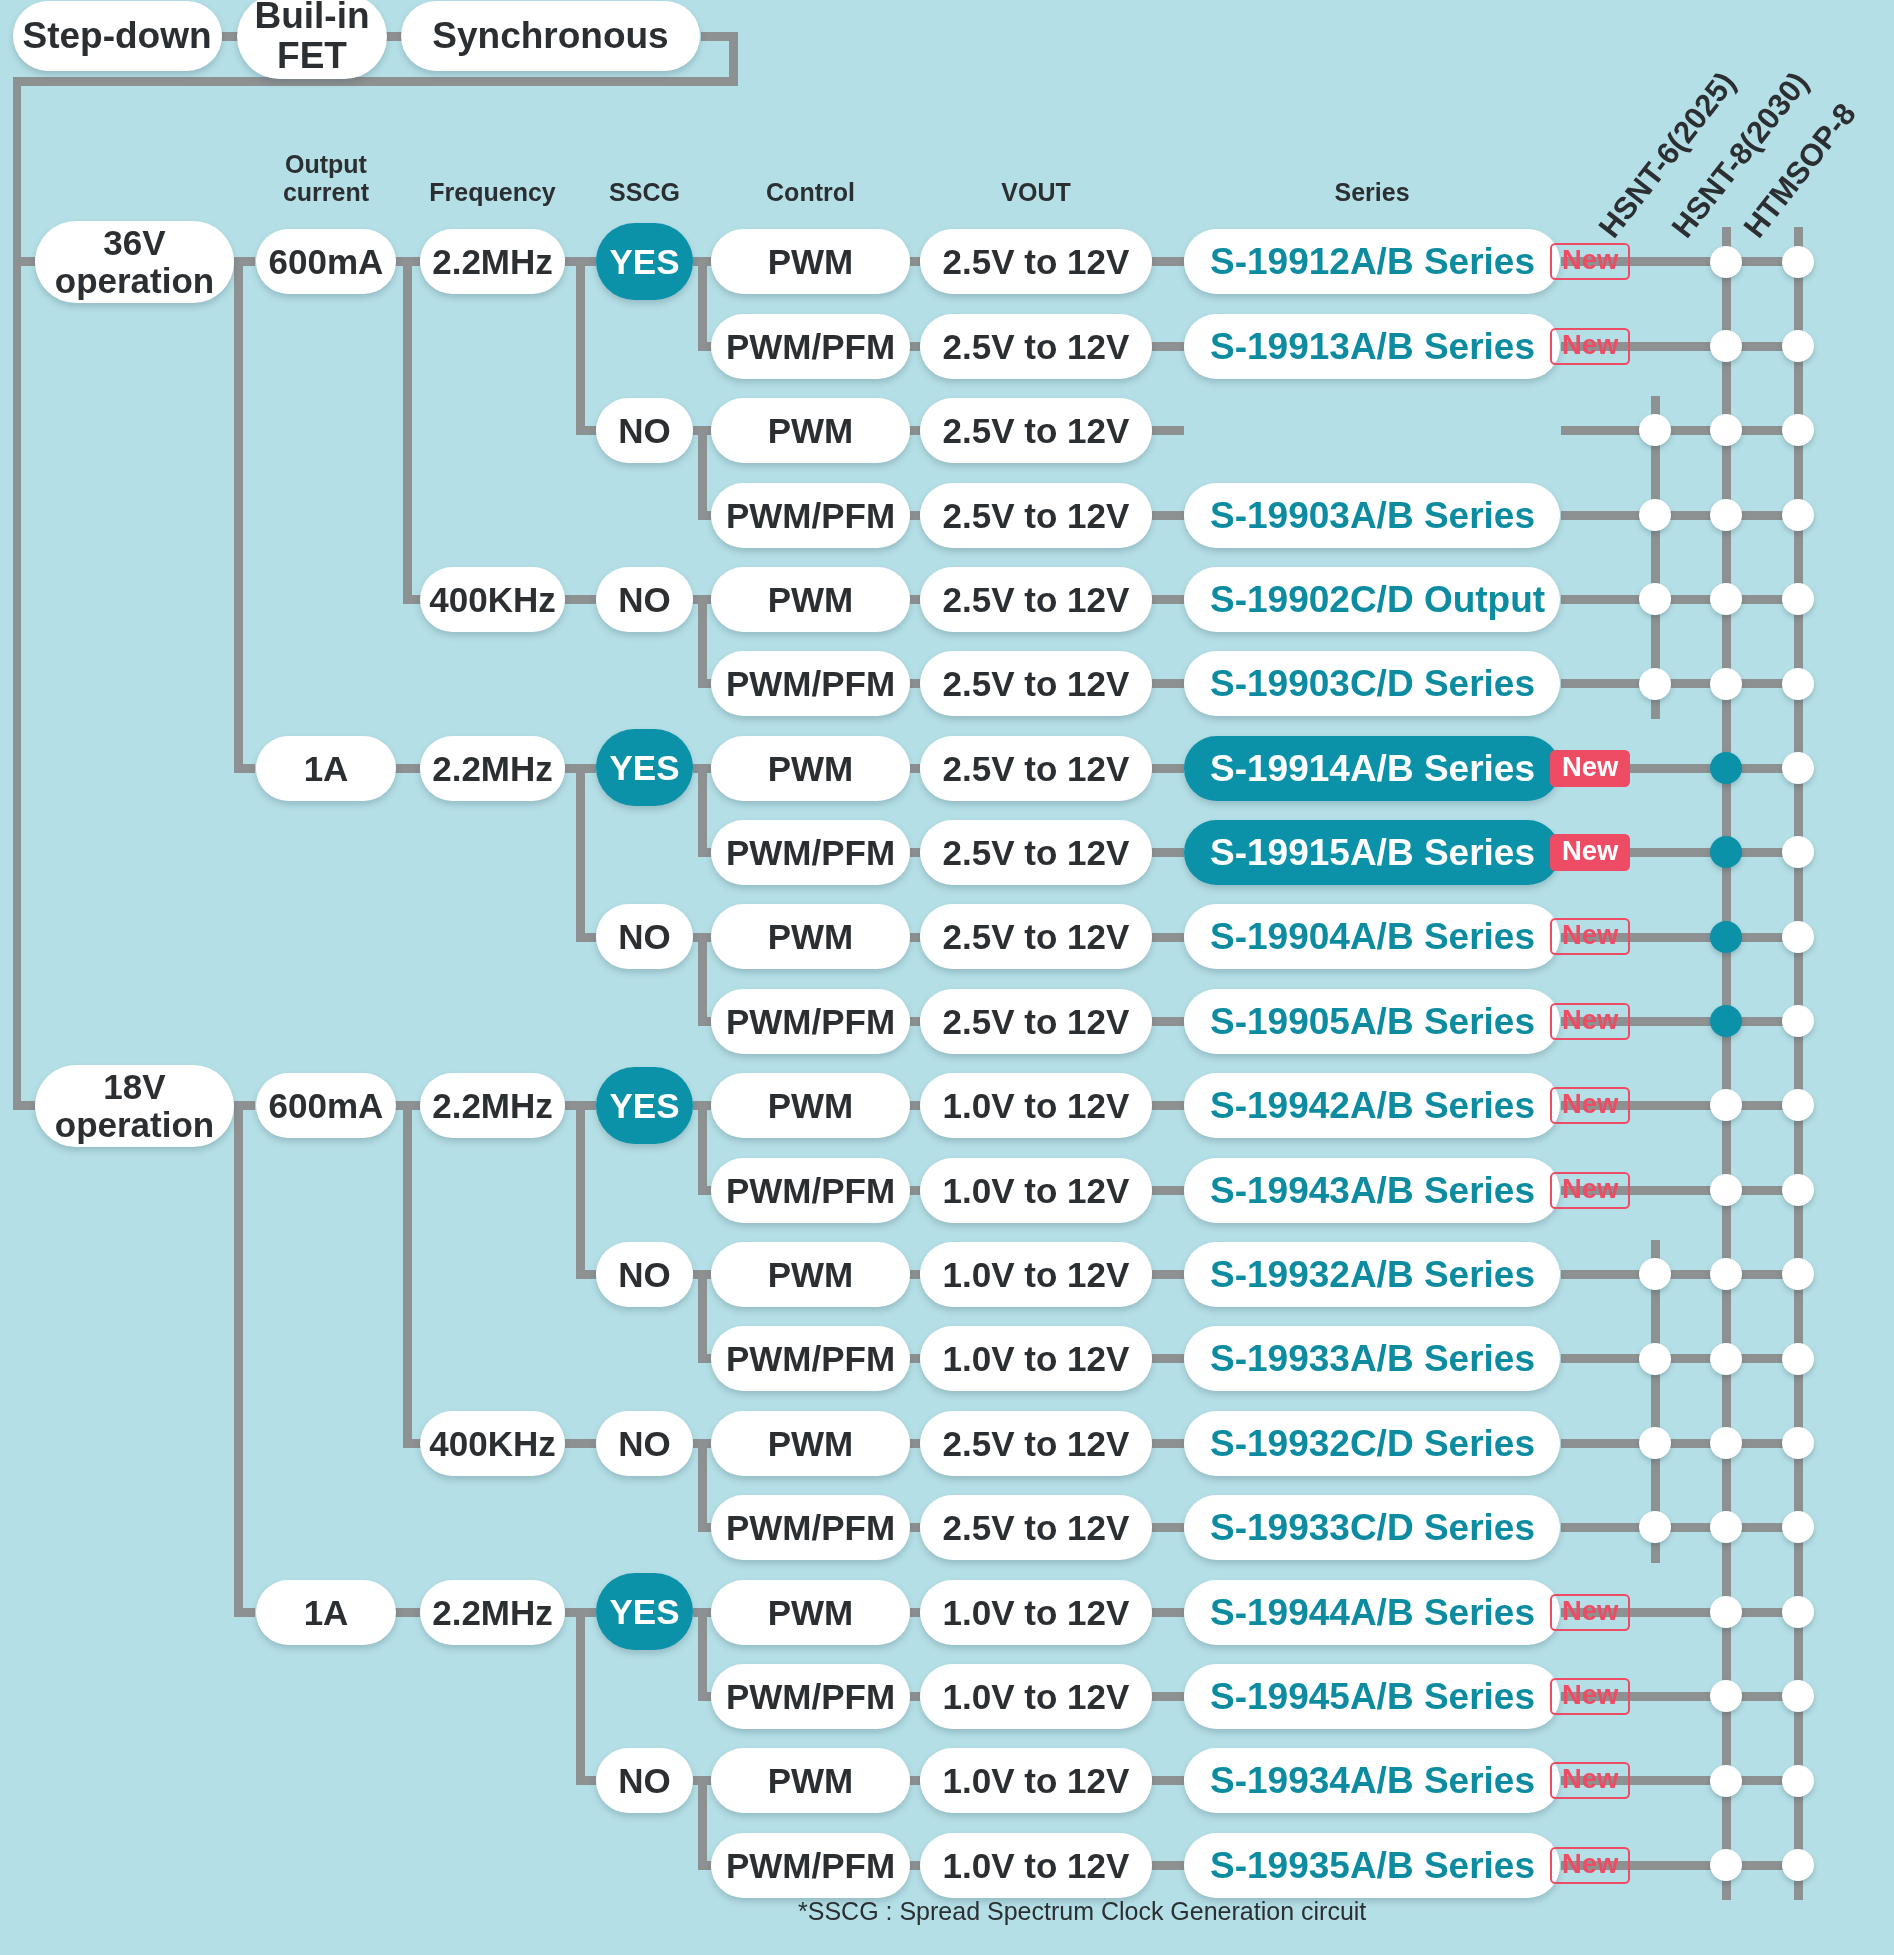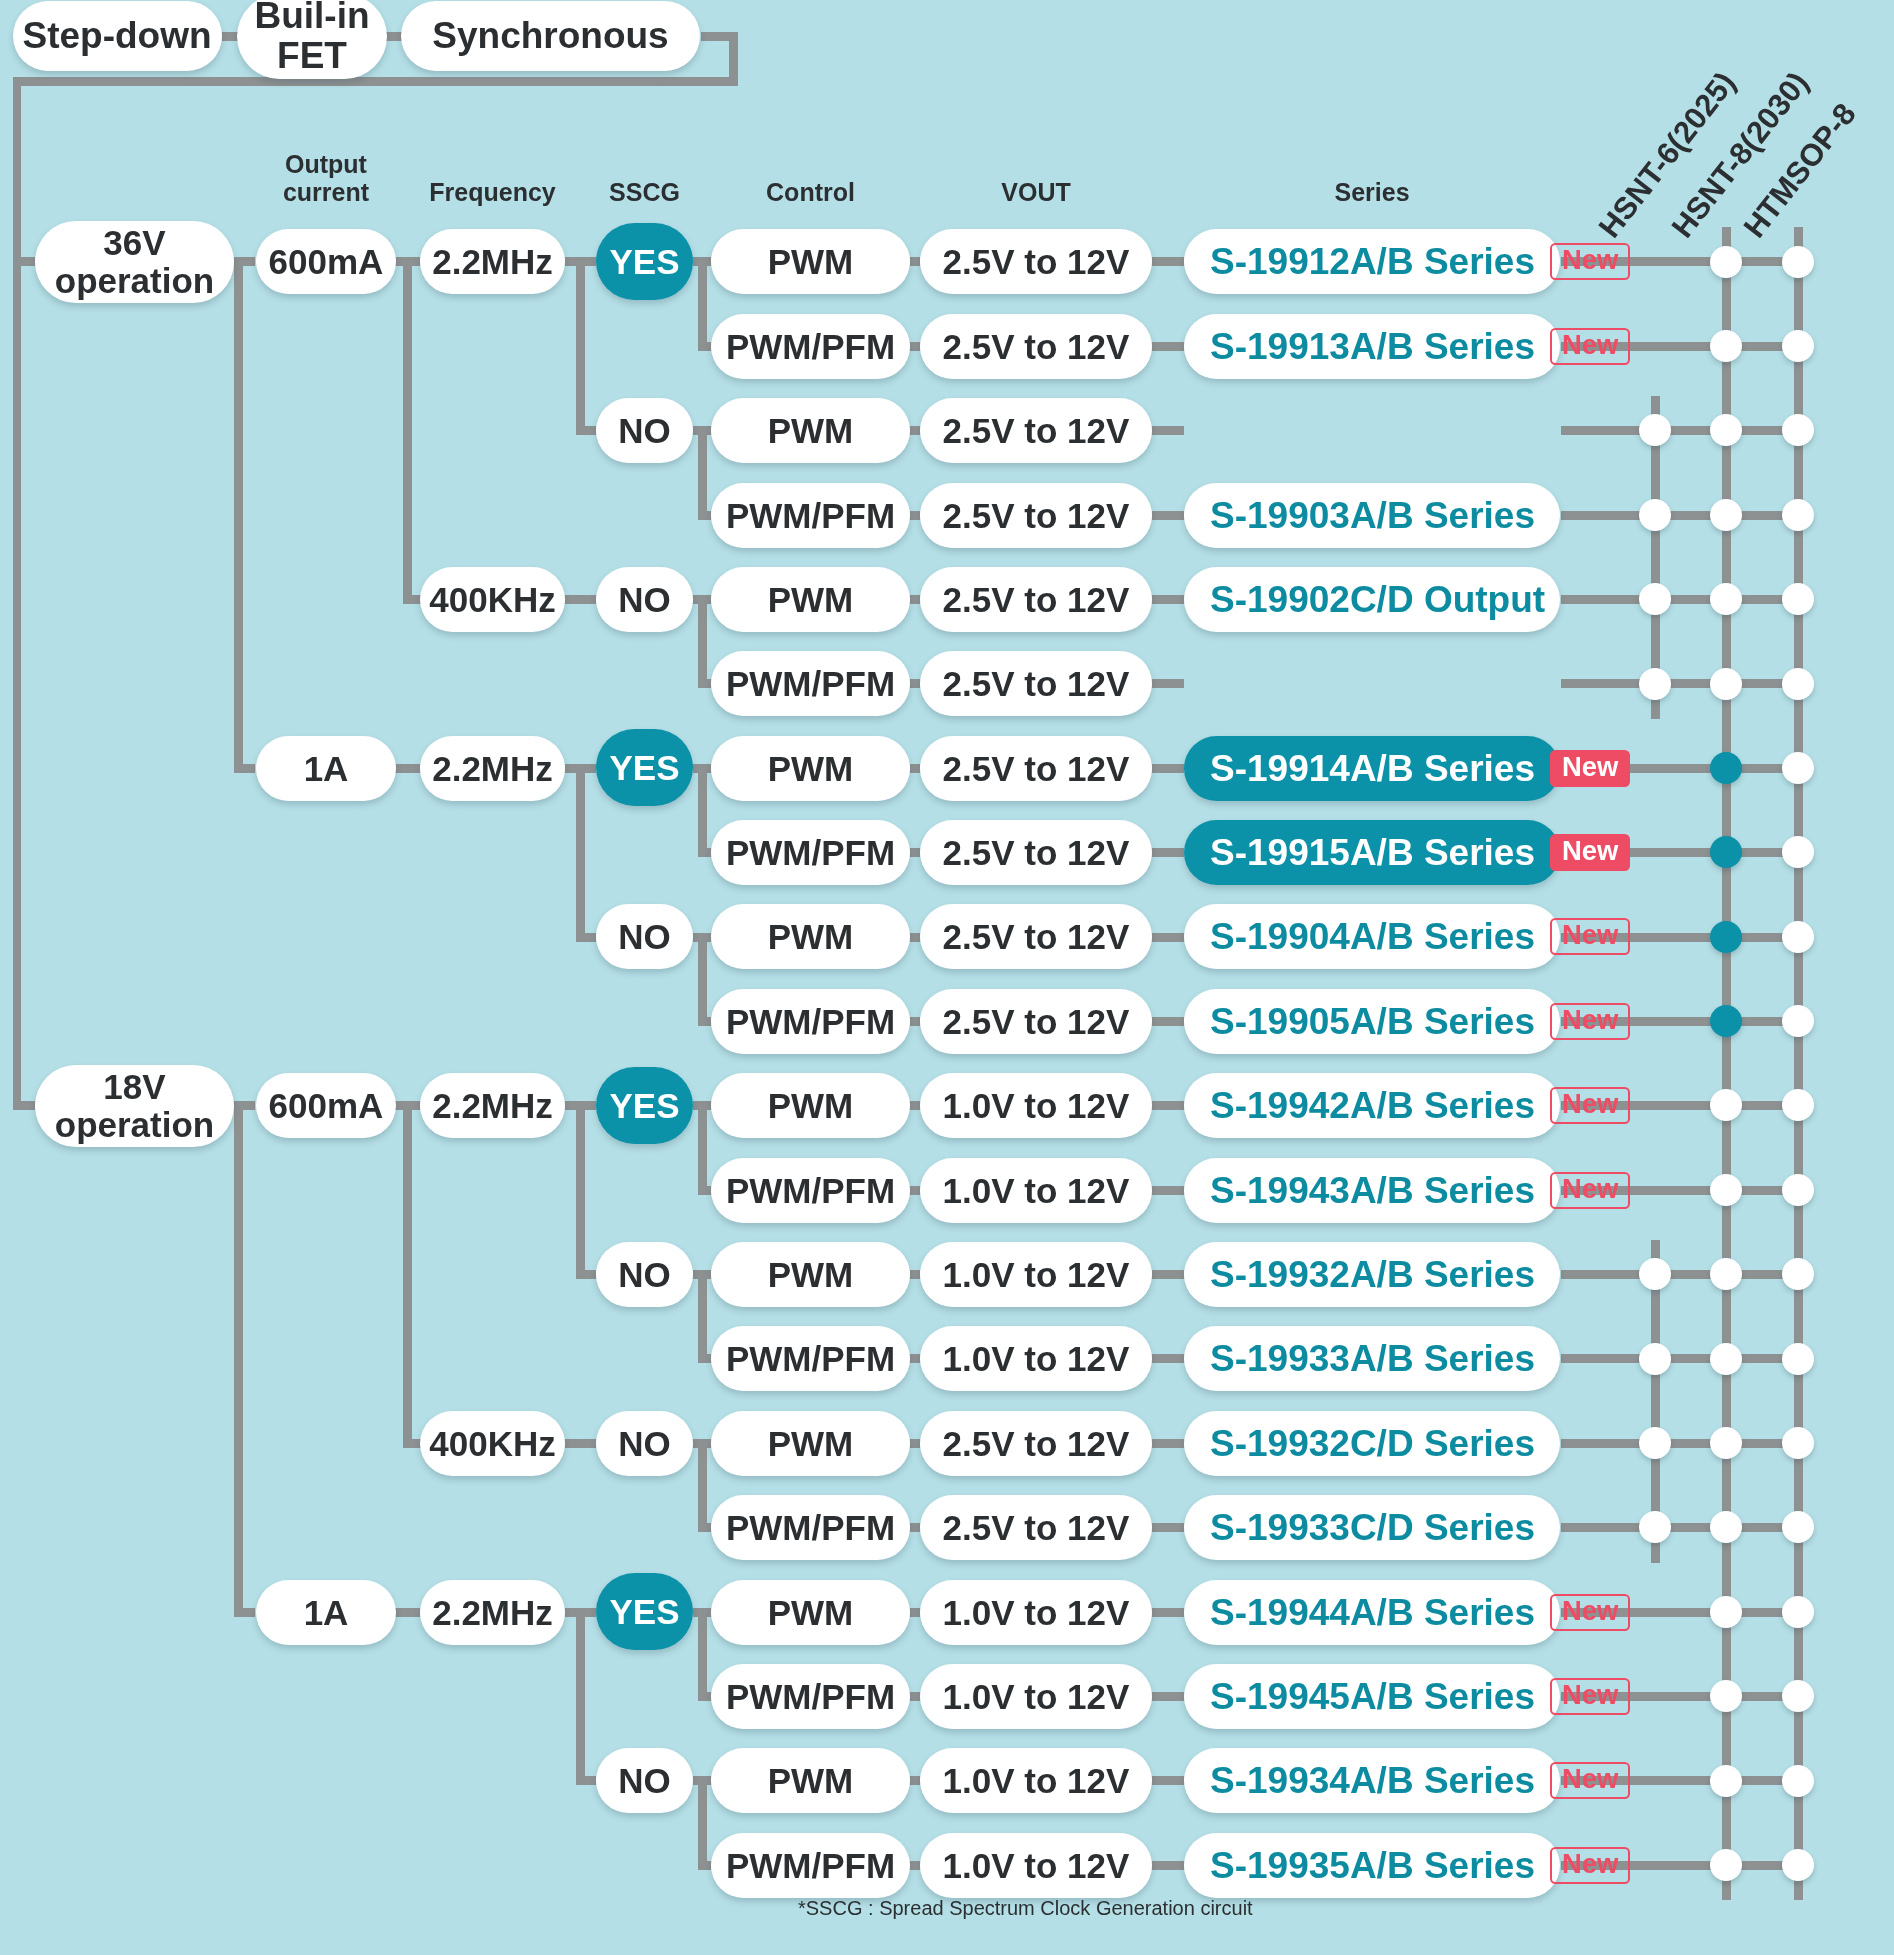--- a/index.html
+++ b/index.html
@@ -270,20 +270,23 @@
       <span class="sname">S-19902C/D Output</span>
     </div>
     <div class="ln lnh" style="left: 1561px; top: 595px; width: 243px; height: 8.7px;"></div>
     <div class="dot" style="left: 1639px; top: 583px; width: 32px; height: 32px;"></div>
     <div class="dot" style="left: 1710px; top: 583px; width: 32px; height: 32px;"></div>
     <div class="dot" style="left: 1782px; top: 583px; width: 32px; height: 32px;"></div>
     <div class="pill" style="left: 711px; top: 651px; width: 199px; height: 65px; font-size: 35px;">PWM/PFM</div>
     <div class="ln lnh" style="left: 910px; top: 679px; width: 10px; height: 8.7px;"></div>
     <div class="pill" style="left: 920px; top: 651px; width: 232px; height: 65px; font-size: 35px;">2.5V to 12V</div>
     <div class="ln lnh" style="left: 1152px; top: 679px; width: 32px; height: 8.7px;"></div>
+    <div class="pill series" style="left: 1184px; top: 651px; width: 376px; height: 65px; font-size: 37px;">
+      <span class="sname">S-19903C/D Series</span>
+    </div>
     <div class="ln lnh" style="left: 1561px; top: 679px; width: 243px; height: 8.7px;"></div>
     <div class="dot" style="left: 1639px; top: 668px; width: 32px; height: 32px;"></div>
     <div class="dot" style="left: 1710px; top: 668px; width: 32px; height: 32px;"></div>
     <div class="dot" style="left: 1782px; top: 668px; width: 32px; height: 32px;"></div>
     <div class="pill" style="left: 711px; top: 736px; width: 199px; height: 65px; font-size: 35px;">PWM</div>
     <div class="ln lnh" style="left: 910px; top: 764px; width: 10px; height: 8.7px;"></div>
     <div class="pill" style="left: 920px; top: 736px; width: 232px; height: 65px; font-size: 35px;">2.5V to 12V</div>
     <div class="ln lnh" style="left: 1152px; top: 764px; width: 32px; height: 8.7px;"></div>
     <div class="pill series teal" style="left: 1184px; top: 736px; width: 376px; height: 65px; font-size: 37px;">
       <span class="sname">S-19914A/B Series</span>
@@ -432,15 +435,15 @@
       <span class="sname">S-19935A/B Series</span>
       <span class="badge" style="font-size: 27.4px;">New</span>
     </div>
     <div class="ln lnh" style="left: 1561px; top: 1861px; width: 243px; height: 8.7px;"></div>
     <div class="dot" style="left: 1710px; top: 1849px; width: 32px; height: 32px;"></div>
     <div class="dot" style="left: 1782px; top: 1849px; width: 32px; height: 32px;"></div>
     <div class="ln lnv" style="left: 1651px; top: 396px; width: 8.7px; height: 323px;"></div>
     <div class="ln lnv" style="left: 1651px; top: 1240px; width: 8.7px; height: 323px;"></div>
     <div class="ln lnv" style="left: 1722px; top: 227px; width: 8.7px; height: 1673px;"></div>
     <div class="ln lnv" style="left: 1794px; top: 227px; width: 8.7px; height: 1673px;"></div>
-    <div class="footnote" style="left: 798px; top: 1897px; font-size: 20px;">*SSCG : Spread Spectrum Clock Generation circuit</div>
+    <div class="footnote" style="left: 798px; top: 1897px; font-size: 25px;">*SSCG : Spread Spectrum Clock Generation circuit</div>
   </div>
 
 
 </body></html>

